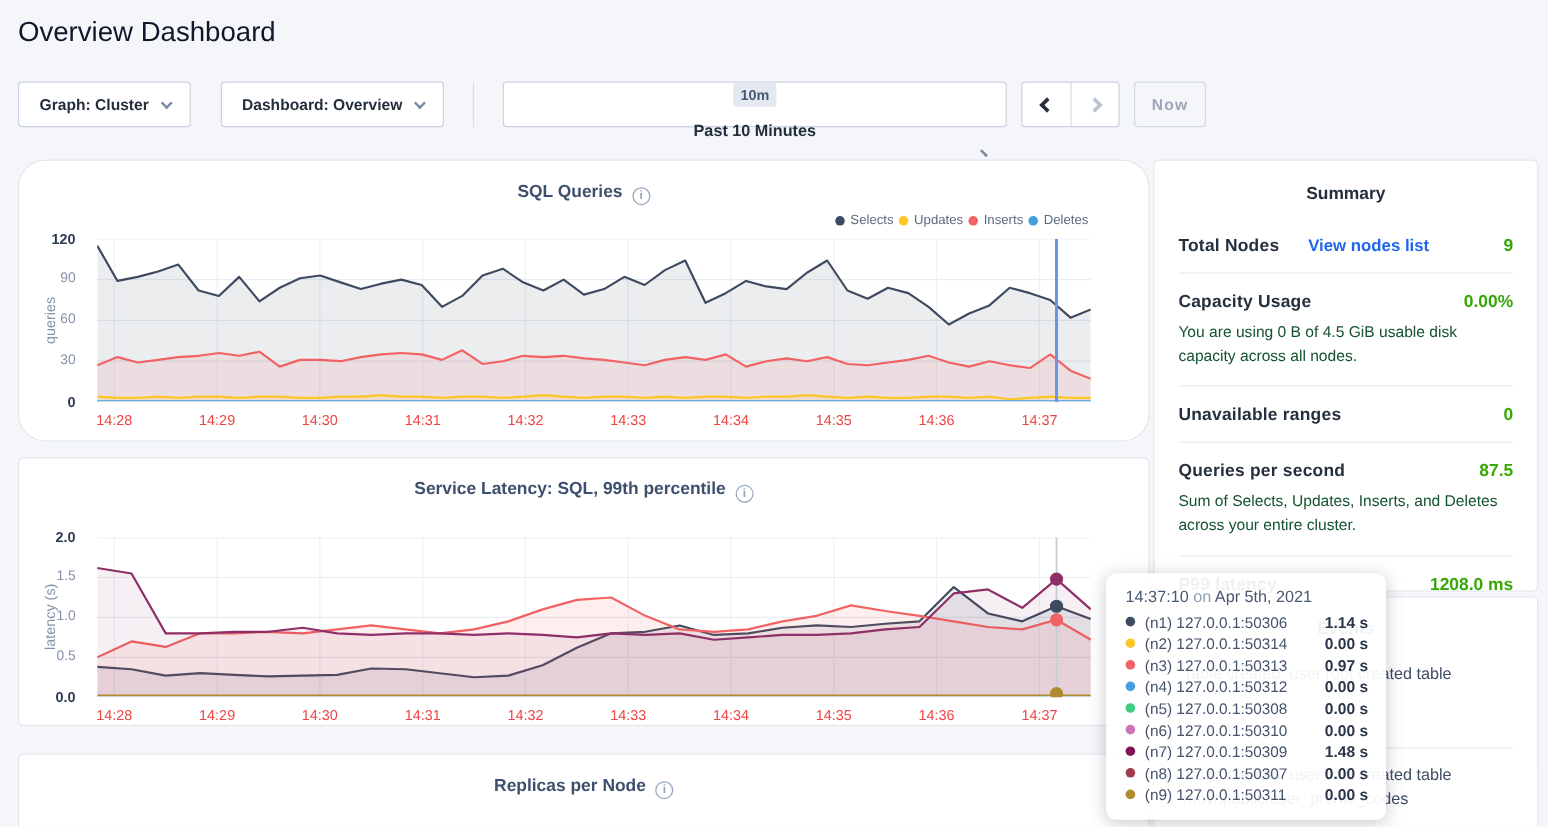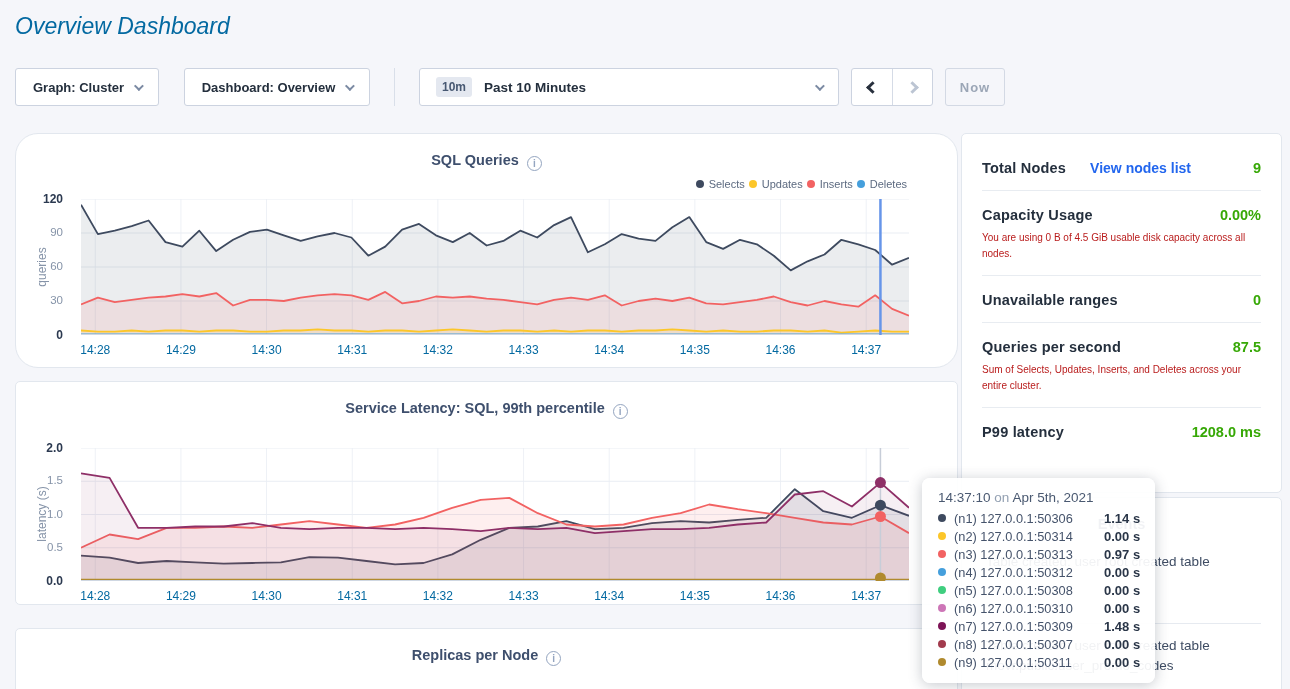--- a/index.html
+++ b/index.html
@@ -4,36 +4,36 @@
 <style>
   * { box-sizing: border-box; margin: 0; padding: 0; }
   html,body { width:1290px; height:689px; }
   body {
     background:#f5f6fa;
     font-family:"Liberation Sans", sans-serif;
     color:#242f3d;
     position:relative;
     overflow:hidden;
   }
-  .page-title { position:absolute; left:15px; top:13px; font-size:23px; font-weight:500; color:#0369a1;font-style:italic; }
+  .page-title { position:absolute; left:15px; top:13px; font-size:23px; font-weight:500; color:#0f172a; }
 
   
   .toolbar { position:absolute; left:15px; top:68px; height:38px; display:flex; align-items:stretch; }
   .dd {
     background:#fff; border:1px solid #ccd3e0; border-radius:3px;
     display:flex; align-items:center; justify-content:center; gap:10px;
     font-size:13px; font-weight:700; color:#242f3d; cursor:pointer;
   }
   .dd-graph { width:144px; }
   .dd-dash { width:186px; margin-left:25px; }
   .chev-down { width:7px; height:7px; border-right:2px solid #7b8aa3; border-bottom:2px solid #7b8aa3; transform:rotate(45deg) translateY(-2px); }
   .vdivider { width:1px; background:#d9dfe9; margin:0 24px; }
   .time-select {
     width:420px; background:#fff; border:1px solid #ccd3e0; border-radius:3px;
-    display:flex; align-items:center; padding:0 16px; gap:12px; cursor:pointer;
+    display:flex; align-items:center; padding:0 16px; gap:12px; cursor:pointer;flex-direction:column;
   }
   .time-badge { background:#e4e8f0; border-radius:3px; padding:3px 6px; font-size:12px; font-weight:700; color:#475872; }
   .time-label { font-size:13.5px; font-weight:700; color:#242f3d; }
   .time-select .chev-down { margin-left:auto; }
   .arrow-group { display:flex; margin-left:12px; border:1px solid #ccd3e0; border-radius:3px; background:#fff; overflow:hidden; }
   .arrow-btn { width:40px; display:flex; align-items:center; justify-content:center; cursor:pointer; }
   .arrow-btn + .arrow-btn { border-left:1px solid #d5dbe6; }
   .chev-left { width:9px; height:9px; border-left:3px solid #28303d; border-bottom:3px solid #28303d; transform:rotate(45deg); }
   .chev-right { width:9px; height:9px; border-right:3px solid #bcc5d3; border-top:3px solid #bcc5d3; transform:rotate(45deg); }
   .now-btn {
@@ -47,38 +47,38 @@
   .chart-title { position:absolute; top:18px; left:0; right:0; text-align:center; font-size:14.5px; font-weight:700; color:#3e4f6d; }
   .info-icon { display:inline-flex; align-items:center; justify-content:center; width:15px; height:15px;
     border:1px solid #94a5c0; border-radius:50%; font-size:10px; color:#94a5c0; margin-left:8px; vertical-align:-2px; cursor:pointer; }
   .legend { position:absolute; top:44px; right:50px; display:flex; gap:4px; align-items:center; }
   .legend-item { display:flex; align-items:center; gap:5px; font-size:11px; color:#5c6a80; cursor:pointer; }
   .legend-dot { width:8px; height:8px; border-radius:50%; }
   .yticks { position:absolute; left:0; top:0; width:56px; height:100%; }
   .ytick { position:absolute; right:0; width:56px; text-align:right; padding-right:9px; font-size:11.5px; color:#8593a8; }
   .ytick.strong { color:#2b3950; font-weight:700; font-size:12px; }
   .xticks { position:absolute; left:0; width:100%; }
-  .xtick { position:absolute; transform:translateX(-50%); font-size:12px; color:#0369a1; white-space:nowrap; }
+  .xtick { position:absolute; transform:translateX(-50%); font-size:12px; color:#ef4444; white-space:nowrap; }
   .ylabel { position:absolute; font-size:12px; color:#8593a8; transform:translate(-50%,-50%) rotate(-90deg); white-space:nowrap; }
   .chart-svg { position:absolute; cursor:crosshair; }
 
   #panel-sql     { left:15px; top:133px;  width:943px; height:235px;border-radius:23px; }
   #panel-latency { left:15px; top:381px;  width:943px; height:224px; }
   #panel-replicas{ left:15px; top:628px;  width:943px; height:100px; }
 
   
   #panel-summary { left:961px; top:133px; width:321px; height:360px; padding:0 20px; }
   .summary-title { text-align:center; padding-top:20px; font-size:14.5px; font-weight:700; color:#242f3d; }
   .sum-row { display:flex; align-items:baseline; padding-top:16px;text-align:center; }
   .sum-block { border-bottom:1px solid #e8ecf1; padding-bottom:14px; }
   .sum-block:last-child { border-bottom:none; }
   .sum-label { font-size:14.5px; font-weight:700; color:#242f3d; letter-spacing:0.2px; }
   .sum-link { font-size:14px; font-weight:700; margin-left:24px; text-decoration:none; cursor:pointer; }
   .sum-value { margin-left:auto; font-size:14.5px; font-weight:700; }
-  .sum-desc { font-size:10px; color:#b91c1c; line-height:1.55; padding-top:7px; max-width:285px; }
+  .sum-desc { font-size:13px; color:#14532d; line-height:1.55; padding-top:7px; max-width:285px; }
   .summary-first { margin-top:10px; }
 
   
   #panel-events { left:961px; top:497px; width:321px; height:210px; }
   .events-title { text-align:center; padding-top:18px; font-size:14.5px; font-weight:700; color:#3e4f6d; }
   .event-line { position:absolute; left:24px; font-size:13.5px; color:#3e4c63; white-space:nowrap; }
   .event-divider { position:absolute; left:20px; right:20px; top:125px; border-top:1px solid #e6eaf0; }
 
   
   .tooltip {
@@ -250,20 +250,21 @@
     </div>
 </div>
 
 <div class="panel" id="panel-replicas">
   <div class="chart-title">
     <span>Replicas per Node</span><span class="info-icon">i</span>
   </div>
 </div>
 
 <div class="panel" id="panel-summary">
+  <div class="summary-title">Summary</div>
   <div class="sum-block summary-first">
     <div class="sum-row">
       <span class="sum-label">Total Nodes</span>
       <a class="sum-link" style="color:#2266ee;">View nodes list</a>
       <span class="sum-value" style="color:#37a806;">9</span>
     </div>
   </div>
   <div class="sum-block">
     <div class="sum-row">
       <span class="sum-label">Capacity Usage</span>

